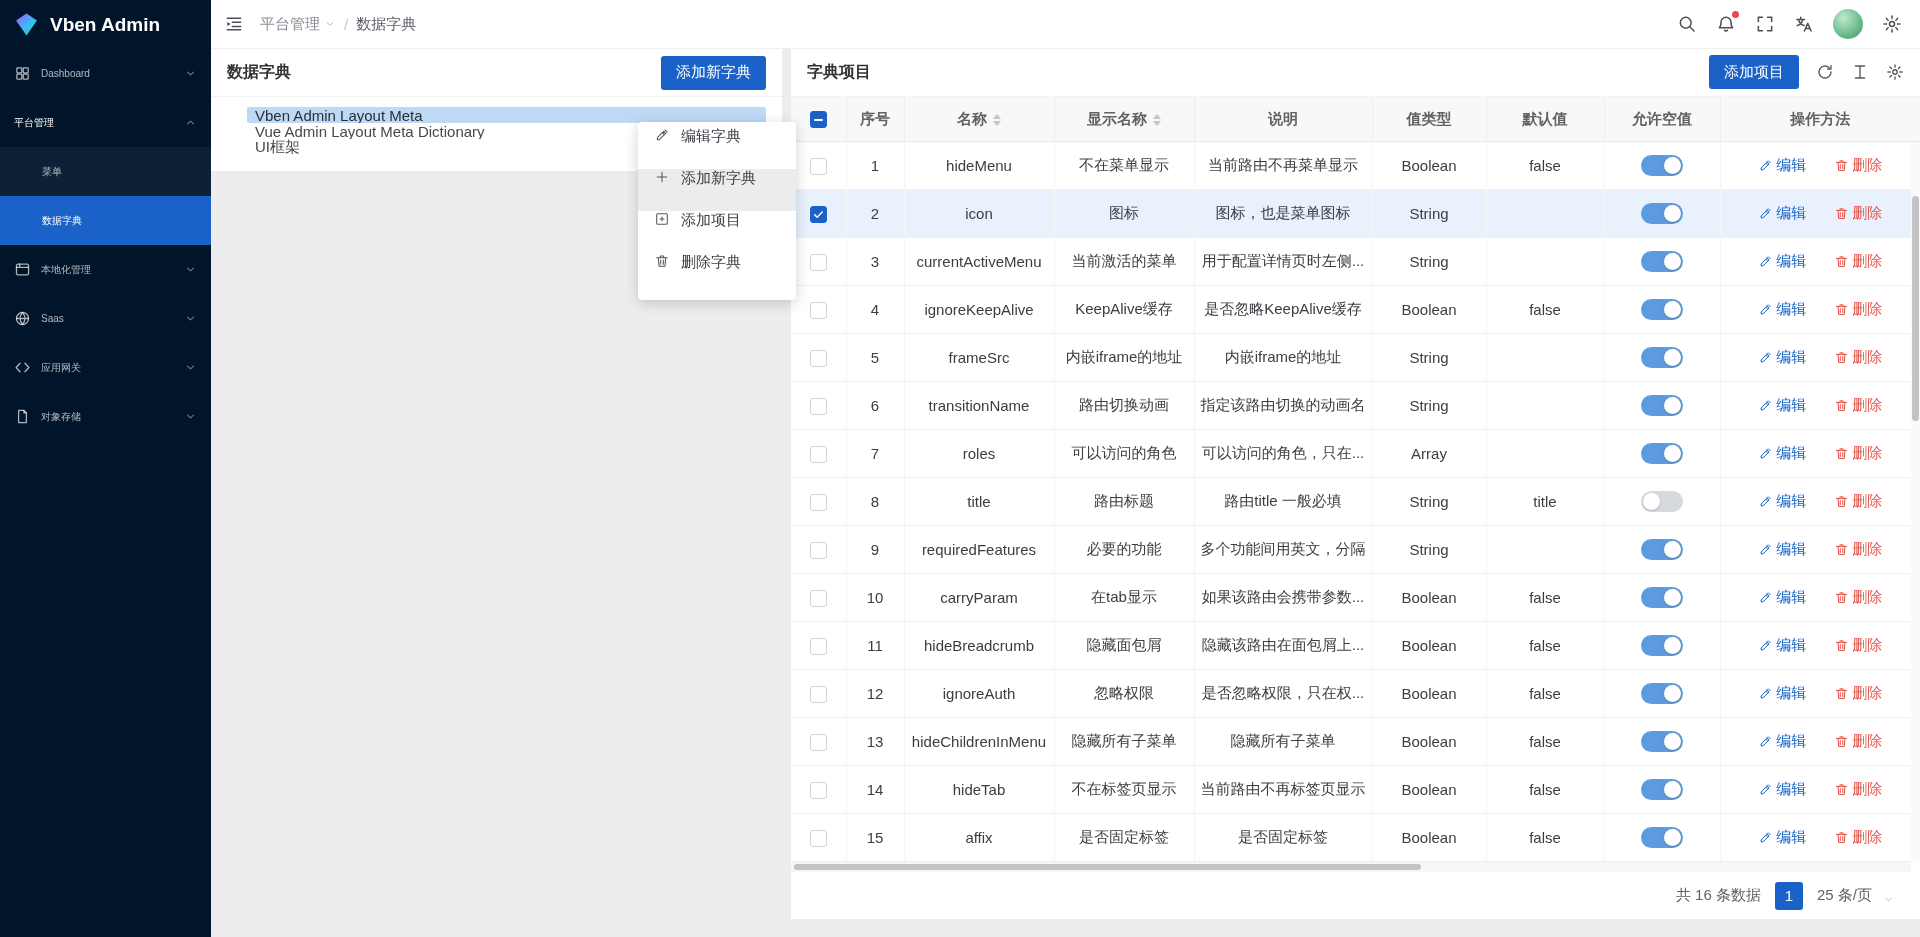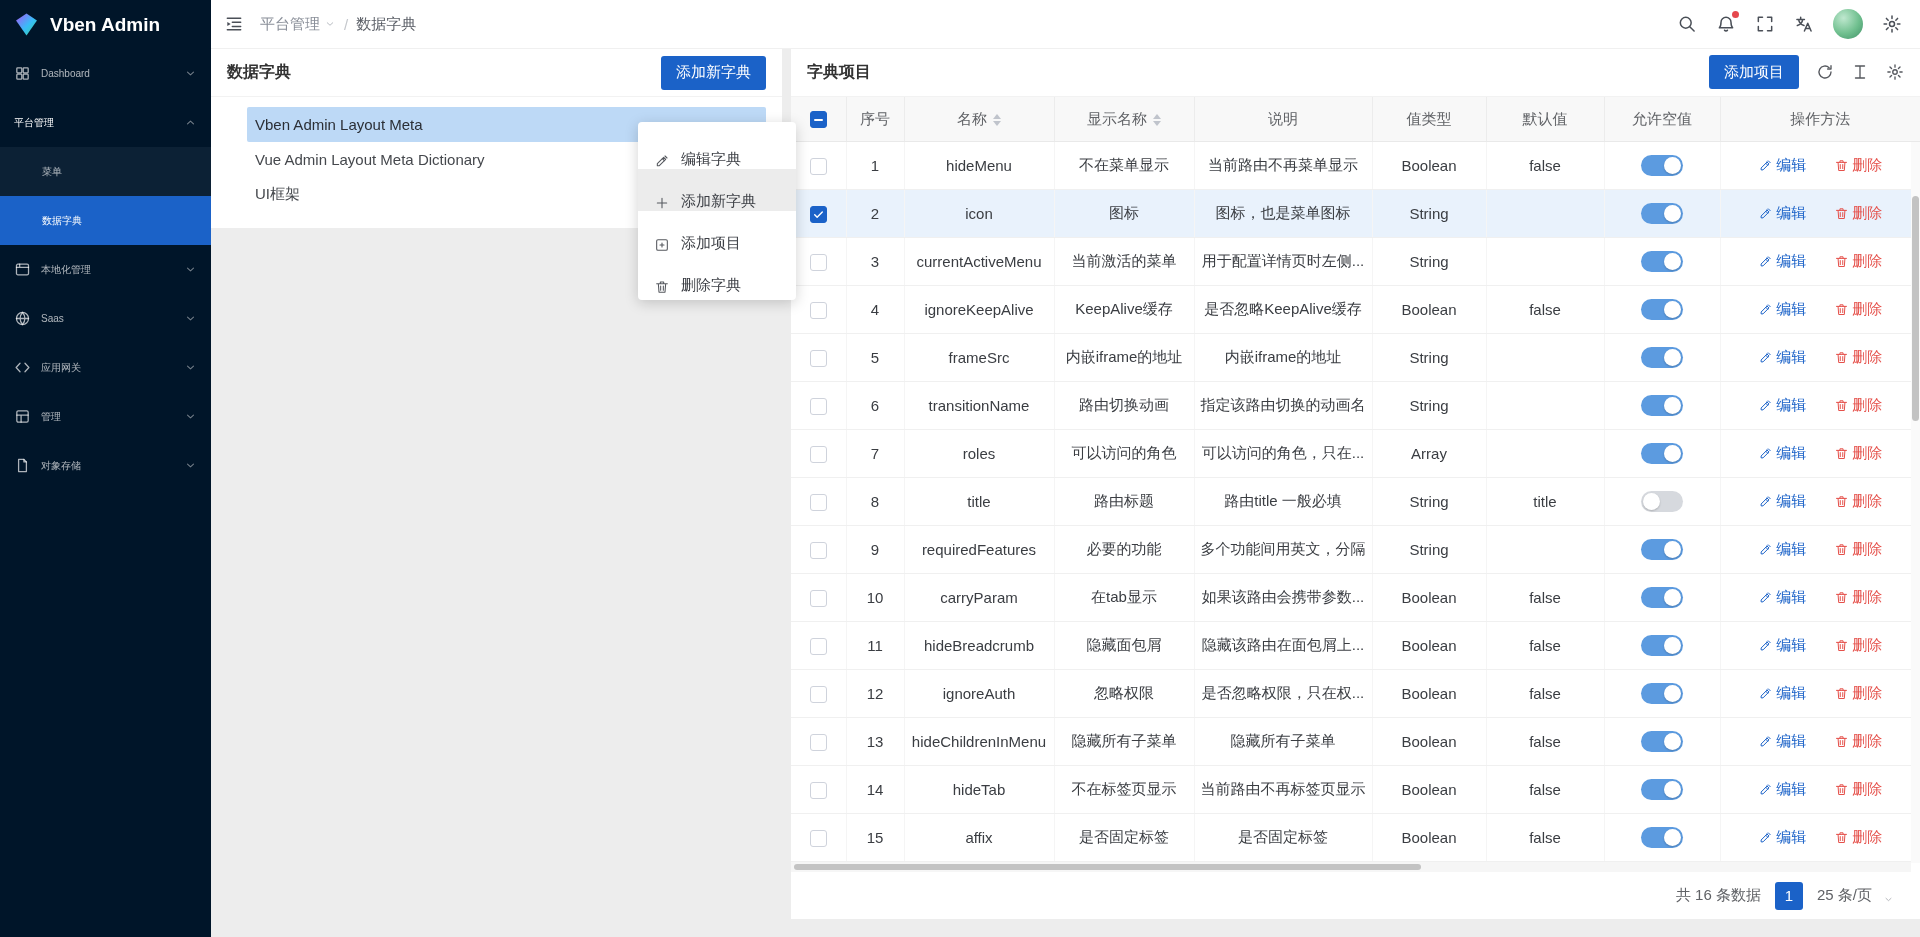--- a/index.html
+++ b/index.html
@@ -42,36 +42,36 @@
 
   .content{flex:1;display:flex;gap:9px;min-height:0;padding-bottom:18px}
 
   
   .left-col{width:571px;flex-shrink:0;display:flex;flex-direction:column}
   .left-white{background:#fff}
   .panel-header{height:48px;background:#fff;display:flex;align-items:center;justify-content:space-between;padding:0 16px;border-bottom:1px solid #f2f2f2}
   .panel-title{font-size:16px;font-weight:bold;color:#333}
   .btn-primary{background:var(--primary,#1b62c8);color:#fff;border:none;border-radius:3px;height:34px;padding:0 15px;font-size:15px;cursor:pointer;font-family:inherit;white-space:nowrap}
   .dict-list{padding:10px 16px 16px 36px;background:#fff}
-  .dict-item{height:35px;display:flex;align-items:center;padding:0 8px;border-radius:2px;color:#45484d;cursor:pointer;white-space:nowrap;overflow:hidden}
+  .dict-item{height:16px;display:flex;align-items:center;padding:0 8px;border-radius:2px;color:#45484d;cursor:pointer;white-space:nowrap;overflow:hidden}
   .dict-item.selected{background:var(--item-selected,#bdd9f6);color:#2b2f36}
 
   
   .ctx{position:absolute;left:638px;top:122px;width:158px;background:#fff;border-radius:4px;box-shadow:0 3px 14px rgba(0,0,0,.18);padding:5px 0;z-index:60}
-  .ctx-item{height:42px;display:flex;align-items:flex-end;gap:11px;padding:0 16px;color:#3c3f45;cursor:pointer;white-space:nowrap}
+  .ctx-item{height:42px;display:flex;align-items:flex-start;gap:11px;padding:0 16px;color:#3c3f45;cursor:pointer;white-space:nowrap}
   .ctx-item.hl{background:#ececec}
   .ctx-item .ci{width:16px;height:16px;display:inline-flex;color:#55585e;flex-shrink:0}
   .ctx-item .ci svg{width:100%;height:100%}
 
   
   .right-card{flex:1;min-width:0;background:#ffffff;display:flex;flex-direction:column;position:relative}
   .panel-tools{display:flex;align-items:center;gap:17px}
   .t17{width:18px;height:18px;color:#55585e}
   table{width:100%;border-collapse:collapse;table-layout:fixed}
-  thead th{height:45px;background:#f8f8f8;font-weight:normal;color:#606266;font-size:15px;border-bottom:1px solid #e9e9e9;border-right:1px solid #ececec;text-align:center;white-space:nowrap;overflow:hidden}
+  thead th{height:45px;background:#f8f8f8;font-weight:bold;color:#606266;font-size:15px;border-bottom:1px solid #e9e9e9;border-right:1px solid #ececec;text-align:center;white-space:nowrap;overflow:hidden}
   thead th:last-child{border-right:none}
   tbody td{height:48px;text-align:center;font-size:15px;color:#3a3d42;border-bottom:1px solid #f0f0f0;border-right:1px solid #f5f5f5;white-space:nowrap;overflow:hidden;text-overflow:ellipsis;padding:0 4px}
   tbody td:last-child{border-right:none}
   tr.selected td{background:var(--row-selected,#e9f2fc)}
   .sorter{display:inline-flex;flex-direction:column;gap:2px;margin-left:6px;vertical-align:middle;cursor:pointer}
   .sorter i{display:block;width:0;height:0;border-left:4px solid transparent;border-right:4px solid transparent}
   .sorter .s-up{border-bottom:5px solid #c0c4cc}
   .sorter .s-down{border-top:5px solid #c0c4cc}
   .cb{width:17px;height:17px;border:1px solid #cfd3dc;border-radius:3px;background:#fff;display:inline-flex;align-items:center;justify-content:center;cursor:pointer;vertical-align:middle}
   .cb svg{width:13px;height:13px}
@@ -178,34 +178,20 @@
             </svg>
           </span>
         </div>
         <div class="menu-item">
           <span class="mi-icon">
             <svg viewBox="0 0 24 24" fill="none" stroke="currentColor" stroke-width="1.8" stroke-linecap="round" stroke-linejoin="round">
               <path d="M8.5 6L3 12l5.5 6M15.5 6L21 12l-5.5 6"></path>
             </svg>
           </span>
           <span class="mi-label">应用网关</span>
-          <span class="mi-chev">
-            <svg viewBox="0 0 24 24" fill="none" stroke="currentColor" stroke-width="2" stroke-linecap="round" stroke-linejoin="round">
-              <path d="M6.5 9.5l5.5 5 5.5-5"></path>
-            </svg>
-          </span>
-        </div>
-        <div class="menu-item">
-          <span class="mi-icon">
-            <svg viewBox="0 0 24 24" fill="none" stroke="currentColor" stroke-width="1.8" stroke-linecap="round" stroke-linejoin="round">
-              <rect x="4" y="4" width="16" height="16" rx="2"></rect>
-              <path d="M4 10h16M10 10v10"></path>
-            </svg>
-          </span>
-          <span class="mi-label">管理</span>
           <span class="mi-chev">
             <svg viewBox="0 0 24 24" fill="none" stroke="currentColor" stroke-width="2" stroke-linecap="round" stroke-linejoin="round">
               <path d="M6.5 9.5l5.5 5 5.5-5"></path>
             </svg>
           </span>
         </div>
         <div class="menu-item">
           <span class="mi-icon">
             <svg viewBox="0 0 24 24" fill="none" stroke="currentColor" stroke-width="1.8" stroke-linecap="round" stroke-linejoin="round">
               <path d="M6.5 3.5H14l3.5 3.5v13.5h-11z"></path>

